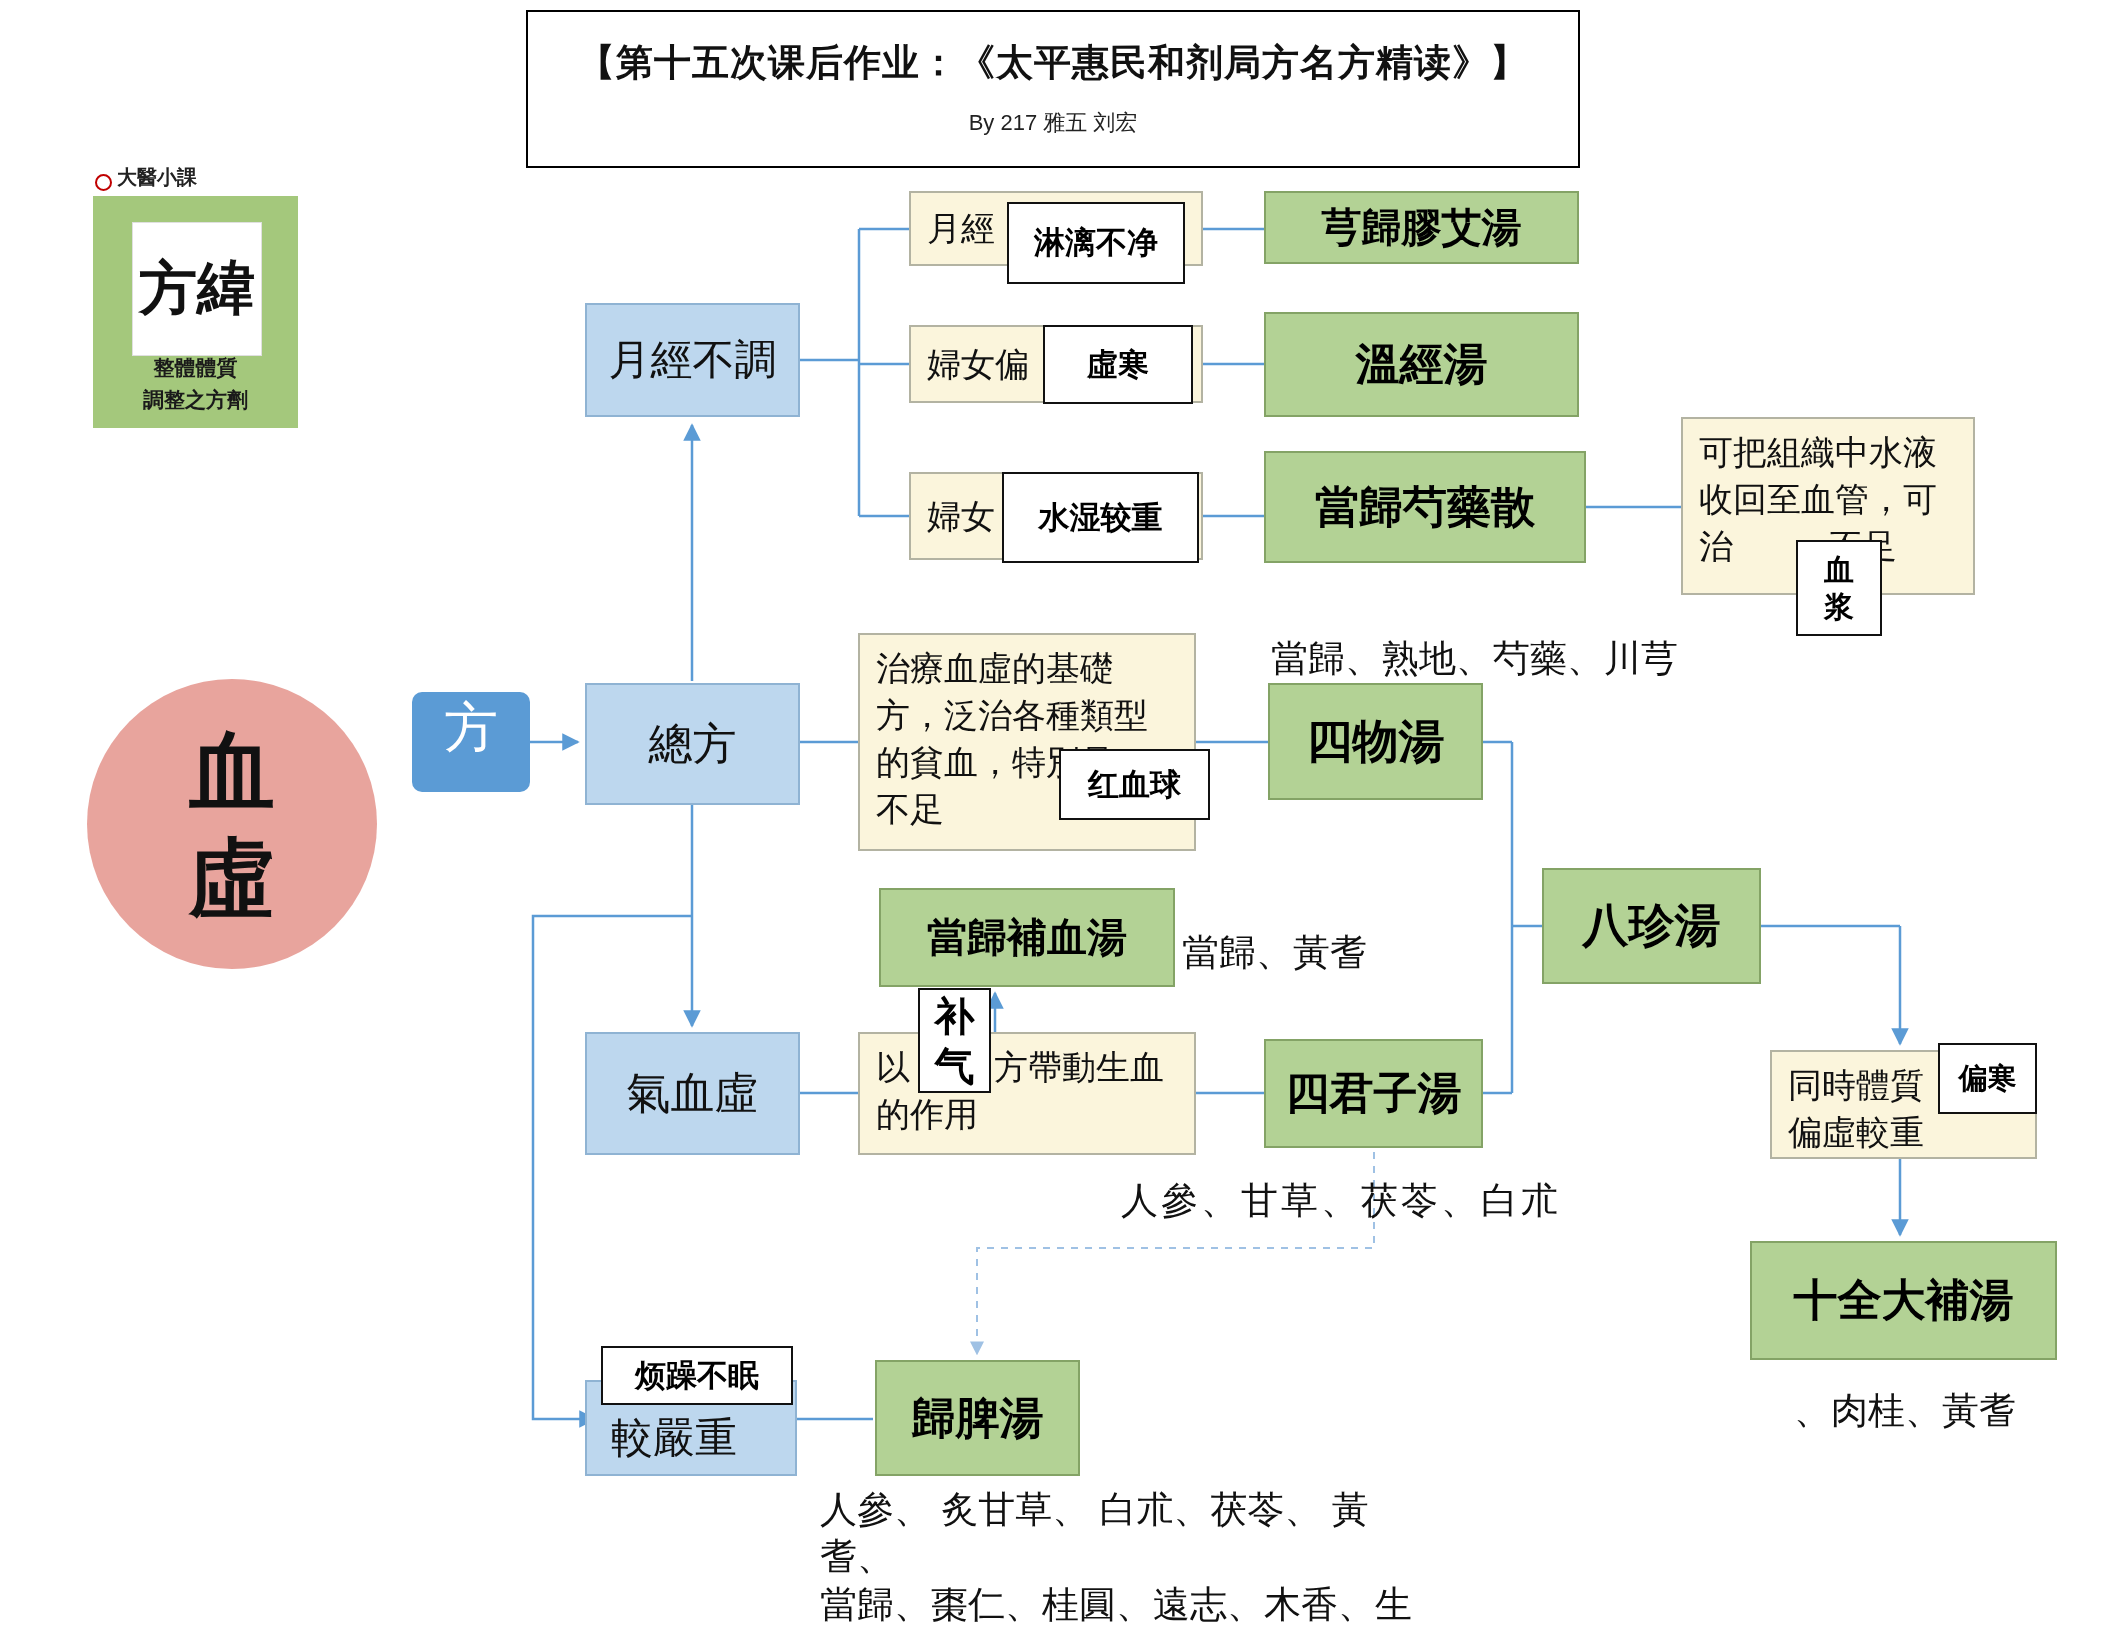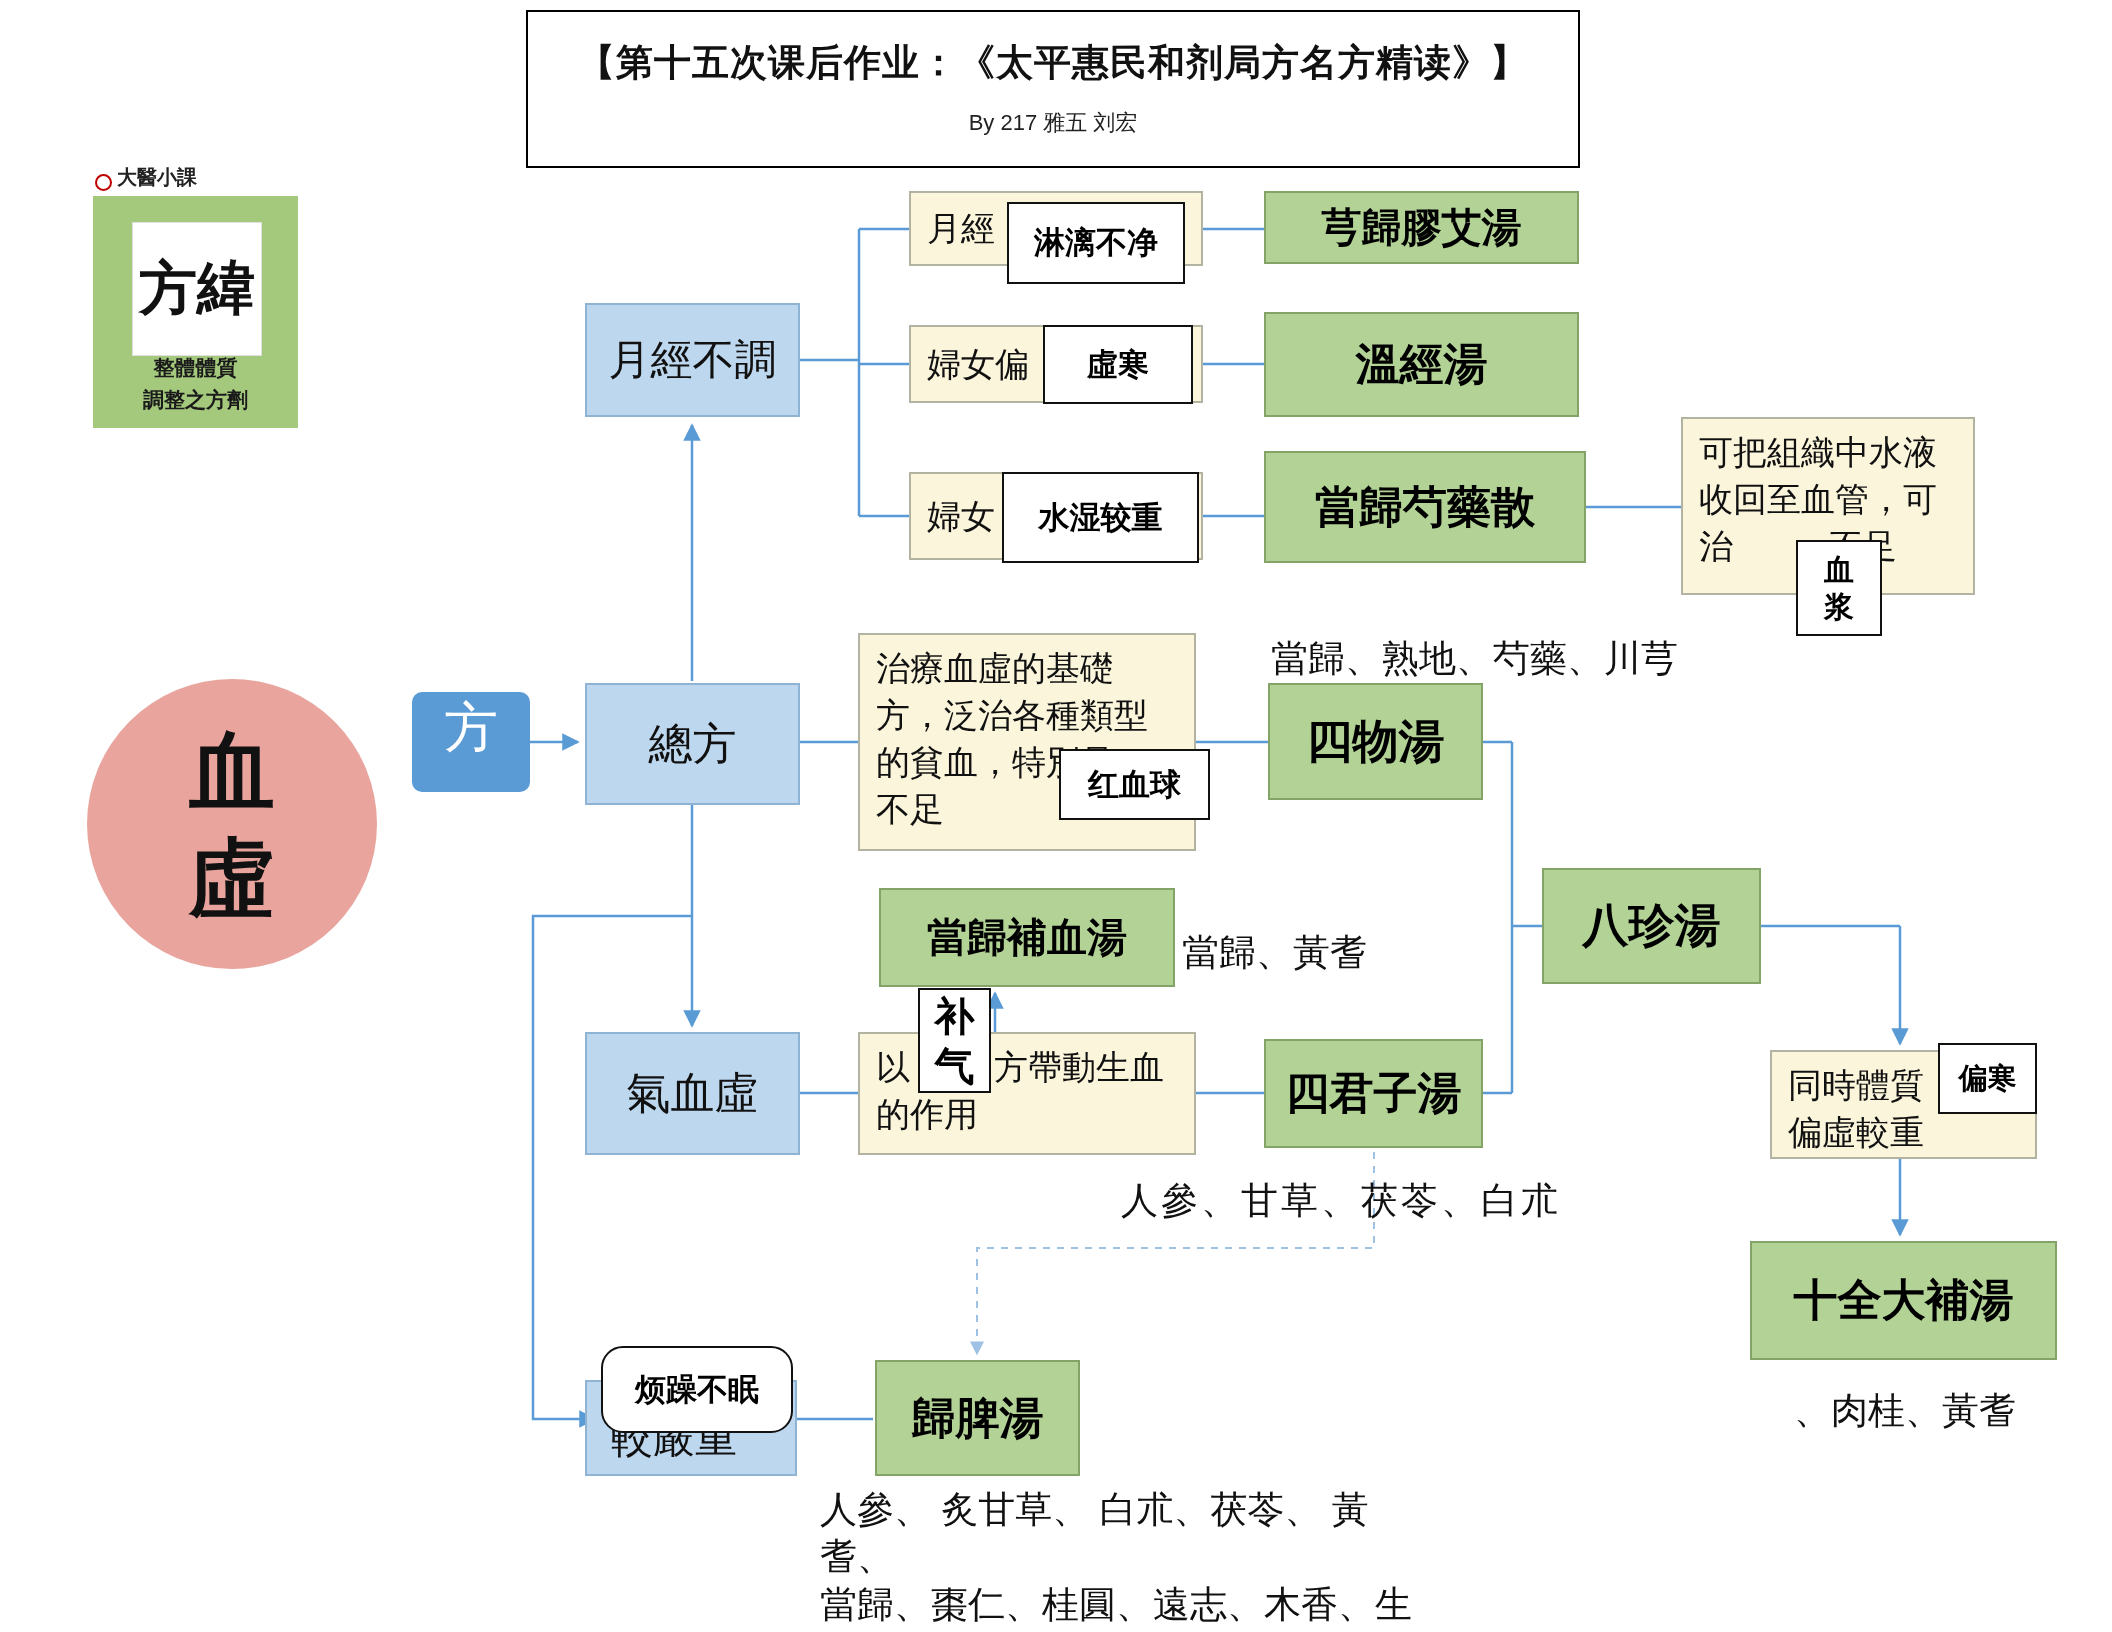--- a/index.html
+++ b/index.html
@@ -84,21 +84,21 @@
   .white-overlay { background:#fff; border:2px solid #111; display:flex; align-items:center;
                    justify-content:center; font-weight:bold; font-size:31px; color:#000;
                    z-index:6; text-align:center; }
   #o-linli      { left:1007px; top:202px;  width:178px; height:82px; }
   #o-xuhan      { left:1043px; top:325px;  width:150px; height:79px; }
   #o-shuishi    { left:1002px; top:472px;  width:197px; height:91px; }
   #o-hongxueqiu { left:1059px; top:749px;  width:151px; height:71px; }
   #o-xuejiang   { left:1796px; top:540px;  width:86px;  height:96px; font-size:30px; }
   #o-buqi       { left:918px;  top:988px;  width:73px;  height:105px; font-size:40px; }
   #o-pianhan    { left:1938px; top:1043px; width:99px;  height:71px; font-size:29px; }
-  #o-fanzao     { left:601px;  top:1346px; width:192px; height:87px;border-radius:22px; }
+  #o-fanzao     { left:601px;  top:1346px; width:192px; height:59px; }
   .vtext { display:block; width:1.15em; margin:0 auto; word-break:break-all; line-height:1.25; text-align:center; }
 
   
   .herb { position:absolute; font-size:37px; color:#111; z-index:2; white-space:nowrap; }
   #h-siwu    { left:1271px; top:634px; }
   #h-danggui { left:1182px; top:928px; }
   #h-sijunzi { left:1121px; top:1176px; letter-spacing:3px; }
   #h-shiquan { left:1794px; top:1386px; }
   #h-guipi   { left:820px;  top:1486px; line-height:1.28; white-space:normal; width:600px; }
 </style>

